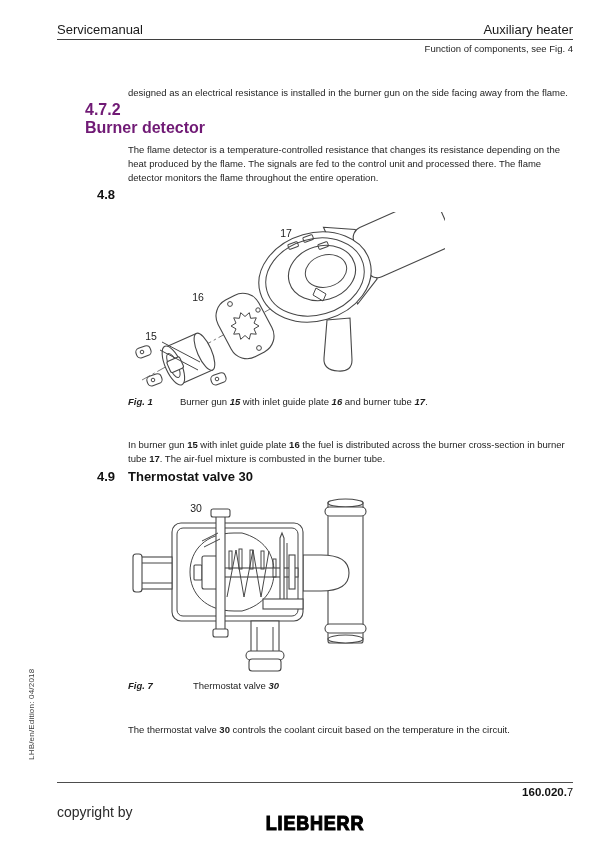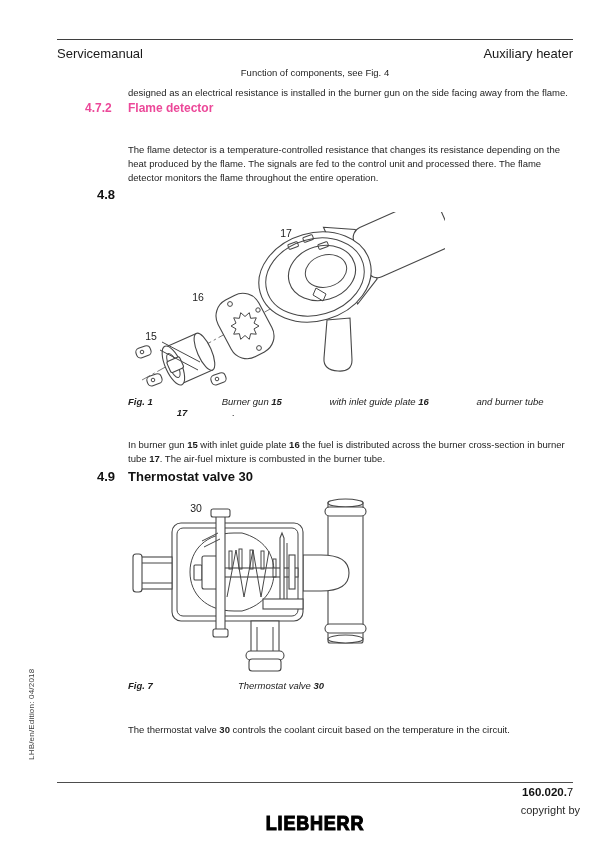--- a/index.html
+++ b/index.html
@@ -1,54 +1,54 @@
 <!DOCTYPE html>
 <html><head>
 <meta charset="utf-8">
 <style>
   html,body{margin:0;padding:0;}
   body{width:600px;height:849px;background:#ffffff;position:relative;overflow:hidden;
        font-family:"Liberation Sans", sans-serif;color:#1d1d1d;}
   .abs{position:absolute;}
   
   .h-row{left:57px;width:516px;top:22px;display:flex;justify-content:space-between;
-         font-size:13px;color:#1a1a1a;margin-top:24px;}
+         font-size:13px;color:#1a1a1a;}
   .h-rule{left:57px;width:516px;top:39px;border-top:1.5px solid #3f3f3f;height:0;}
-  .h-sub{left:57px;width:516px;top:43px;text-align:center;font-size:9.5px;margin-top:24px;}
+  .h-sub{left:57px;width:516px;top:43px;text-align:right;font-size:9.5px;}
   
   .para{left:128px;width:449px;font-size:9.5px;line-height:14px;margin-top:20px;}
   .p-intro{top:66px;}
-  .h3row{left:85px;top:101px;display:flex;font-size:12px;font-weight:bold;color:#ec4899;}
+  .h3row{left:85px;top:101px;display:flex;font-size:16px;font-weight:bold;color:#701a75;flex-direction:column;}
   .h3row .num{width:43px;}
   .p-flame{top:123px;}
   .h2row{left:97px;display:flex;font-size:13px;font-weight:bold;color:#111;}
   .h2-48{top:187px;flex-direction:column;}
   .h2-49{top:469px;}
   .h2row .num{width:31px;}
   .fig-cap{left:128px;width:449px;font-size:9.5px;display:flex;}
   .cap-6{top:396px;}
   .cap-7{top:680px;gap:13px;}
   .figlab{width:52px;font-weight:bold;font-style:italic;}
-  .ci{font-style:italic;margin-left:45px;}
+  .ci{}
   .cb{font-style:italic;font-weight:bold;}
   .b{font-weight:bold;}
   .p-48{top:418px;}
   .p-49{top:703px;}
   
   .svg6{left:130px;top:212px;}
   .svg7{left:130px;top:493px;}
   .w{fill:#ffffff;stroke:#474747;stroke-width:1.1;}
   .s{fill:none;stroke:#474747;stroke-width:1;}
   .cl{fill:none;stroke:#6a6a6a;stroke-width:0.9;stroke-dasharray:9 3 2.5 3;}
   .callout{font-size:10.5px;fill:#222222;}
   
   .f-rule{left:57px;width:516px;top:782px;border-top:1.6px solid #4d4d4d;height:0;}
   .f-num{left:57px;width:516px;top:786px;text-align:right;font-size:11.5px;font-weight:bold;color:#111;}
   .f-num .pg{font-weight:normal;font-size:11px;}
-  .f-copy{left:64px;width:516px;top:804px;text-align:right;font-size:11px;color:#2a2a2a;}
+  .f-copy{left:57px;width:516px;top:804px;text-align:left;font-size:14px;color:#2a2a2a;}
   .f-brand{left:57px;width:516px;top:812px;text-align:center;font-size:18px;font-weight:bold;
            letter-spacing:0.8px;color:#000;-webkit-text-stroke:1px #000;
            transform:scaleY(1.12);transform-origin:top center;}
   
   .side{left:27px;top:646px;height:114px;writing-mode:vertical-rl;transform:rotate(180deg);
         font-size:8px;color:#3d3d3d;white-space:nowrap;letter-spacing:0.2px;}
 </style>
 </head>
 <body>
 
@@ -56,21 +56,21 @@
   <span>Servicemanual</span>
   <span>Auxiliary heater</span>
 </div>
 <div class="abs h-rule"></div>
 <div class="abs h-sub">Function of components, see Fig. 4</div>
 
 <p class="abs para p-intro">designed as an electrical resistance is installed in the burner gun on the side facing away from the flame.</p>
 
 <div class="abs h3row">
   <span class="num">4.7.2</span>
-  <span>Flame detector</span>
+  <span>Burner detector</span>
 </div>
 <p class="abs para p-flame">The flame detector is a temperature-controlled resistance that changes its resistance depending on the heat produced by the flame. The signals are fed to the control unit and processed there. The flame detector monitors the flame throughout the entire operation.</p>
 
 <div class="abs h2row h2-48">
   <span class="num">4.8</span>
 </div>
 
 <svg class="abs svg6" width="315" height="182" viewBox="0 0 315 182">
   <path class="cl" d="M12,168 L225,50"></path>
 

